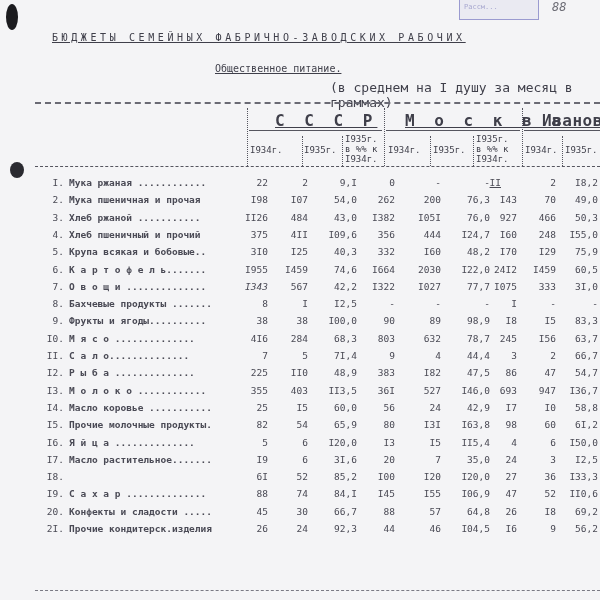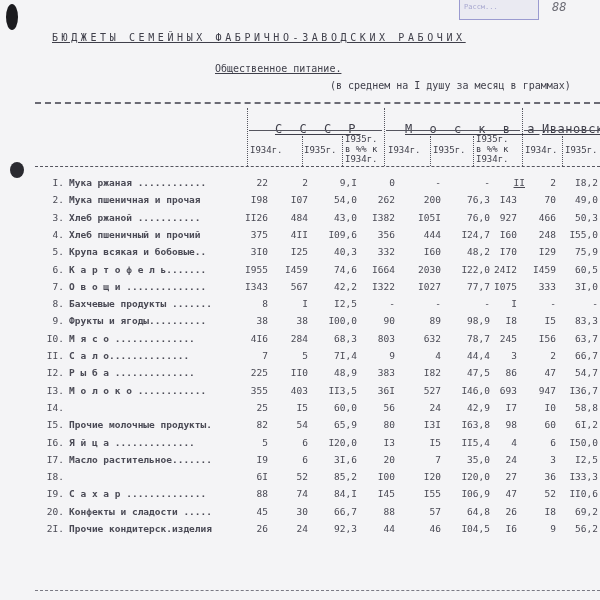--- a/index.html
+++ b/index.html
@@ -33,32 +33,32 @@
   }
   .title {
     position:absolute; left:52px; top:32px; font-size:10px; letter-spacing:3.6px;
     text-decoration:underline; color:#3f3f4a; white-space:nowrap;
   }
   .subtitle {
     position:absolute; left:215px; top:63px; font-size:10px; text-decoration:underline;
     color:#3f3f4a;
   }
   .unit-note {
-    position:absolute; left:330px; top:80px; font-size:10px; color:#3f3f4a;
+    position:absolute; left:330px; top:80px; font-size:13px; color:#3f3f4a;
   }
   .dash-line {
     position:absolute; left:35px; width:565px; height:0;
     border-top:2px dashed #6a6a74;
   }
   .dash-line.top { top:102px; }
   .dash-line.bottom { top:590px; border-top:1px dashed #7a7a84; }
   .header { position:absolute; top:108px; left:245px; width:355px; height:58px; }
   .group-label {
-    position:absolute; top:14px; font-size:12px; color:#3f3f4a; letter-spacing:5px;
-    text-decoration:underline; white-space:nowrap;
+    position:absolute; top:3px; font-size:16px; color:#3f3f4a; letter-spacing:5px;
+    text-decoration:underline; white-space:nowrap;font-weight:bold;
   }
   .vsep { position:absolute; top:0; width:0; border-left:1px dotted #55555f; }
   .hrule { position:absolute; height:0; border-top:1px solid #55555f; }
   .colhead {
     position:absolute; font-size:9px; color:#3f3f4a; line-height:9px; white-space:nowrap;
   }
   .rows { position:absolute; left:0; top:177px; width:600px; }
   .row { position:absolute; left:0; width:600px; height:17px; font-size:9.5px; color:#4a4a55; }
   .row span { position:absolute; top:0; white-space:nowrap; }
   .num { text-align:right; }
@@ -120,21 +120,21 @@
   <div class="rows" id="rows">
       <div class="row" style="top: 0px;">
         <span class="idx">I.</span>
         <span class="name">Мука ржаная ............</span>
         <span class="num" style="right: 332px;">22</span>
         <span class="num" style="right: 292px;">2</span>
         <span class="num" style="right: 243px;">9,I</span>
         <span class="num" style="right: 205px;">0</span>
         <span class="num" style="right: 159px;">-</span>
         <span class="num" style="right: 110px;">-</span>
-        <span class="num" style="right: 75px; text-decoration: underline;">II</span>
+        <span class="num" style="right: 99px; text-decoration: underline;">II</span>
         <span class="num" style="right: 44px;">2</span>
         <span class="num" style="right: 2px;">I8,2</span>
       </div>
       <div class="row" style="top: 17.3px;">
         <span class="idx">2.</span>
         <span class="name">Мука пшеничная и прочая</span>
         <span class="num" style="right: 332px;">I98</span>
         <span class="num" style="right: 292px;">I07</span>
         <span class="num" style="right: 243px;">54,0</span>
         <span class="num" style="right: 205px;">262</span>
@@ -192,21 +192,21 @@
         <span class="num" style="right: 205px;">I664</span>
         <span class="num" style="right: 159px;">2030</span>
         <span class="num" style="right: 110px;">I22,0</span>
         <span class="num" style="right: 83px;">24I2</span>
         <span class="num" style="right: 44px;">I459</span>
         <span class="num" style="right: 2px;">60,5</span>
       </div>
       <div class="row" style="top: 103.8px;">
         <span class="idx">7.</span>
         <span class="name">О в о щ и ..............</span>
-        <span class="num" style="right: 332px;">I343</span>
+        <span class="num" style="right: 332px; font-style: italic;">I343</span>
         <span class="num" style="right: 292px;">567</span>
         <span class="num" style="right: 243px;">42,2</span>
         <span class="num" style="right: 205px;">I322</span>
         <span class="num" style="right: 159px;">I027</span>
         <span class="num" style="right: 110px;">77,7</span>
         <span class="num" style="right: 83px;">I075</span>
         <span class="num" style="right: 44px;">333</span>
         <span class="num" style="right: 2px;">3I,0</span>
       </div>
       <div class="row" style="top: 121.1px;">
@@ -282,20 +282,21 @@
         <span class="num" style="right: 243px;">II3,5</span>
         <span class="num" style="right: 205px;">36I</span>
         <span class="num" style="right: 159px;">527</span>
         <span class="num" style="right: 110px;">I46,0</span>
         <span class="num" style="right: 83px;">693</span>
         <span class="num" style="right: 44px;">947</span>
         <span class="num" style="right: 2px;">I36,7</span>
       </div>
       <div class="row" style="top: 224.9px;">
         <span class="idx">I4.</span>
+        <span class="name">Масло коровье ...........</span>
         <span class="num" style="right: 332px;">25</span>
         <span class="num" style="right: 292px;">I5</span>
         <span class="num" style="right: 243px;">60,0</span>
         <span class="num" style="right: 205px;">56</span>
         <span class="num" style="right: 159px;">24</span>
         <span class="num" style="right: 110px;">42,9</span>
         <span class="num" style="right: 83px;">I7</span>
         <span class="num" style="right: 44px;">I0</span>
         <span class="num" style="right: 2px;">58,8</span>
       </div>

